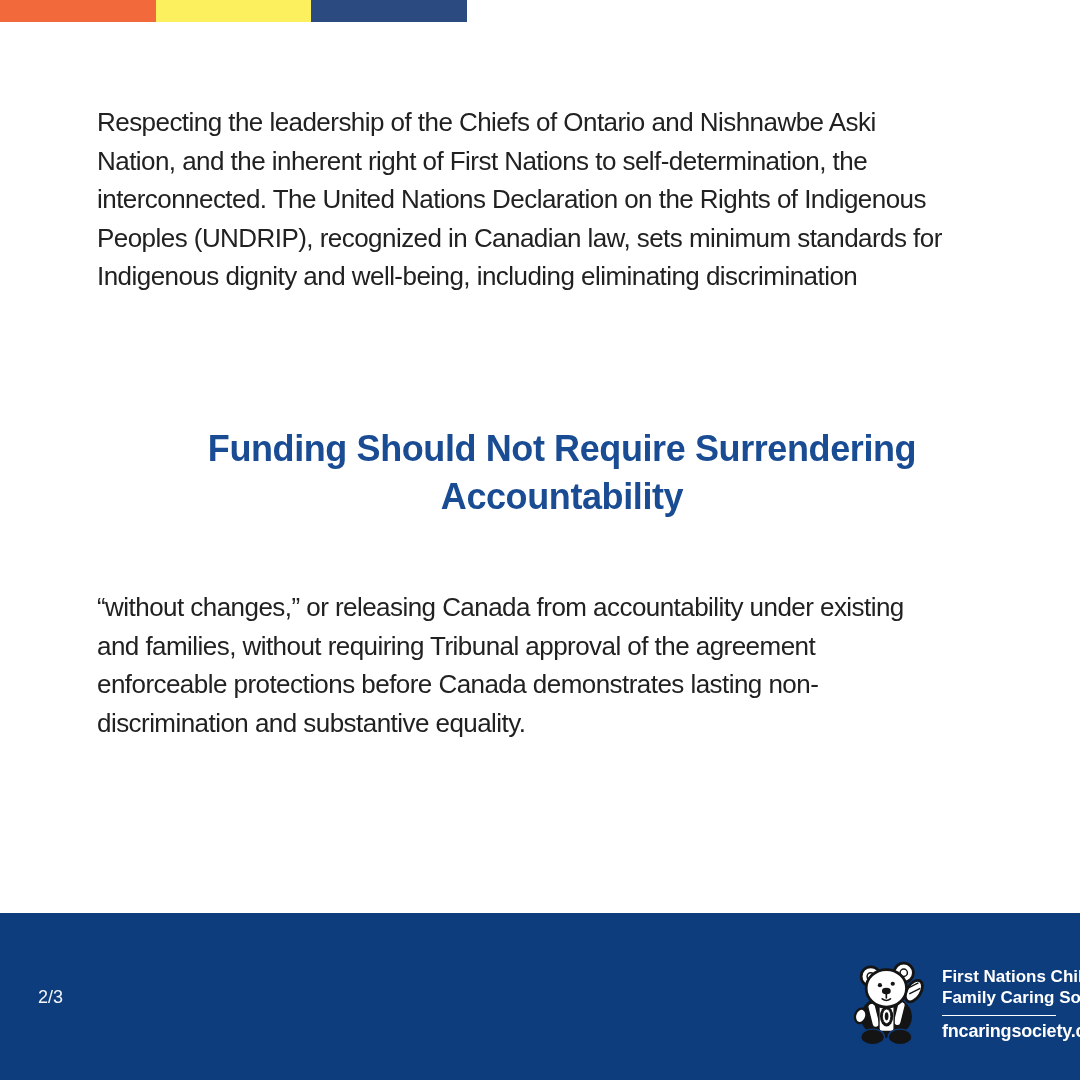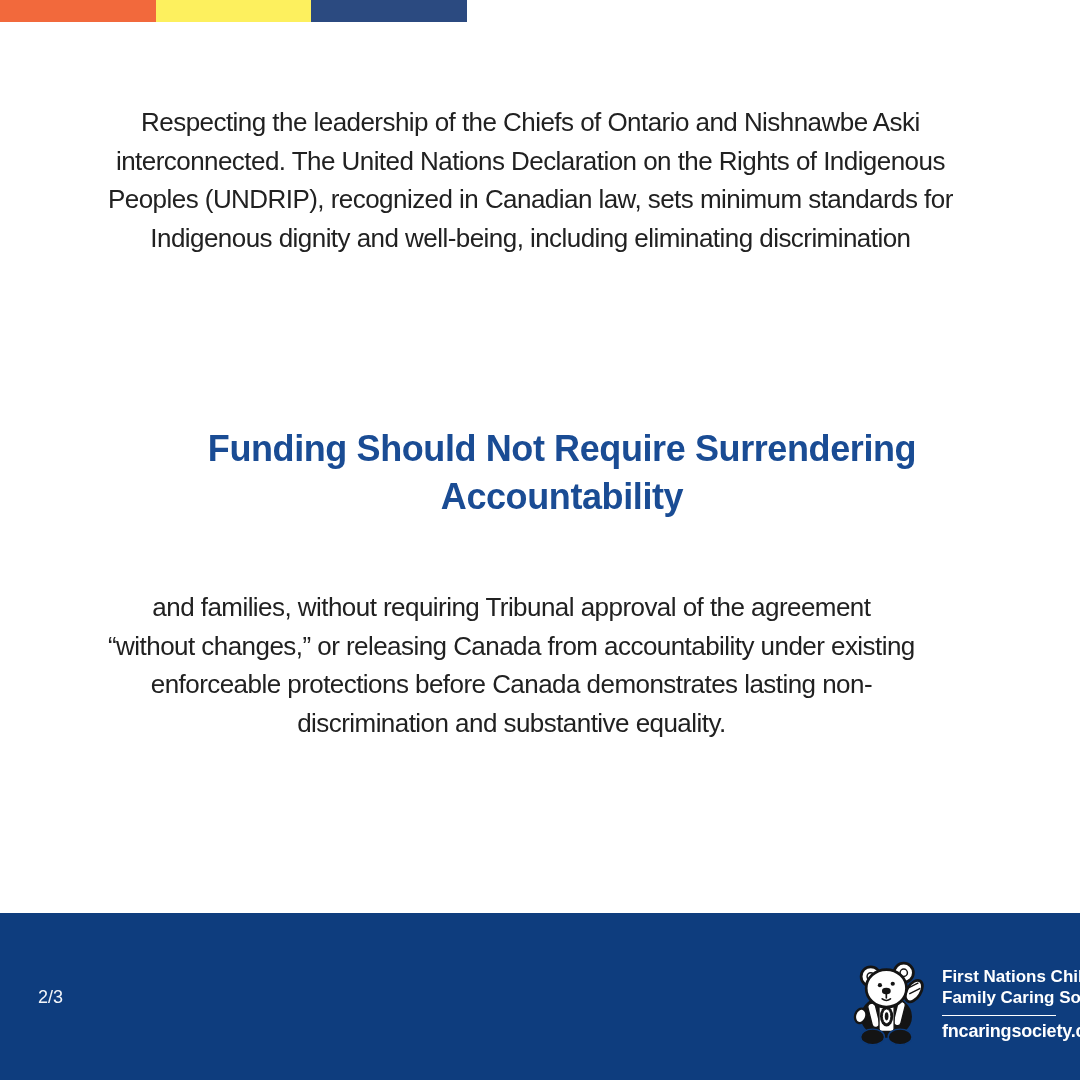--- a/index.html
+++ b/index.html
@@ -13,26 +13,25 @@
 
   
   .top-bar{position:absolute;top:0;left:0;height:22px;display:flex;}
   .stripe{height:22px;}
   .stripe-orange{width:156px;background:#F2693C;}
   .stripe-yellow{width:155px;background:#FDF05E;}
   .stripe-navy{width:156px;background:#2B4A80;}
 
   
   .para{
-    position:absolute;left:108px;
+    position:absolute;left:97px;
     color:#212121;
     font-size:26px;
     letter-spacing:-0.55px;
     line-height:38.6px;
-    text-align:center;
   }
   .para .text-line{white-space:nowrap;}
   .para1{top:103px;}
   .para2{top:588px;}
 
   .heading{
     position:absolute;left:0;right:0;top:425px;
     text-align:center;
     color:#1A4C94;
     font-weight:bold;
@@ -69,33 +68,34 @@
 <div class="canvas">
 
   <div class="top-bar">
     <div class="stripe stripe-orange"></div>
     <div class="stripe stripe-yellow"></div>
     <div class="stripe stripe-navy"></div>
   </div>
 
   <div class="para para1">
     <div class="text-line">Respecting the leadership of the Chiefs of Ontario and Nishnawbe Aski</div>
+    <div class="text-line">Nation, and the inherent right of First Nations to self-determination, the</div>
     <div class="text-line">interconnected. The United Nations Declaration on the Rights of Indigenous</div>
     <div class="text-line">Peoples (UNDRIP), recognized in Canadian law, sets minimum standards for</div>
     <div class="text-line">Indigenous dignity and well-being, including eliminating discrimination</div>
   </div>
 
   <div class="heading">
     <div class="text-line">Funding Should Not Require Surrendering</div>
     <div class="text-line">Accountability</div>
   </div>
 
   <div class="para para2">
+    <div class="text-line">“without changes,” or releasing Canada from accountability under existing</div>
     <div class="text-line">and families, without requiring Tribunal approval of the agreement</div>
-    <div class="text-line">“without changes,” or releasing Canada from accountability under existing</div>
     <div class="text-line">enforceable protections before Canada demonstrates lasting non-</div>
     <div class="text-line">discrimination and substantive equality.</div>
   </div>
 
   <div class="footer">
     <div class="page-indicator">2/3</div>
 
     <div class="logo-row">
       <svg class="bear" viewBox="0 0 96 92" xmlns="http://www.w3.org/2000/svg">
 

